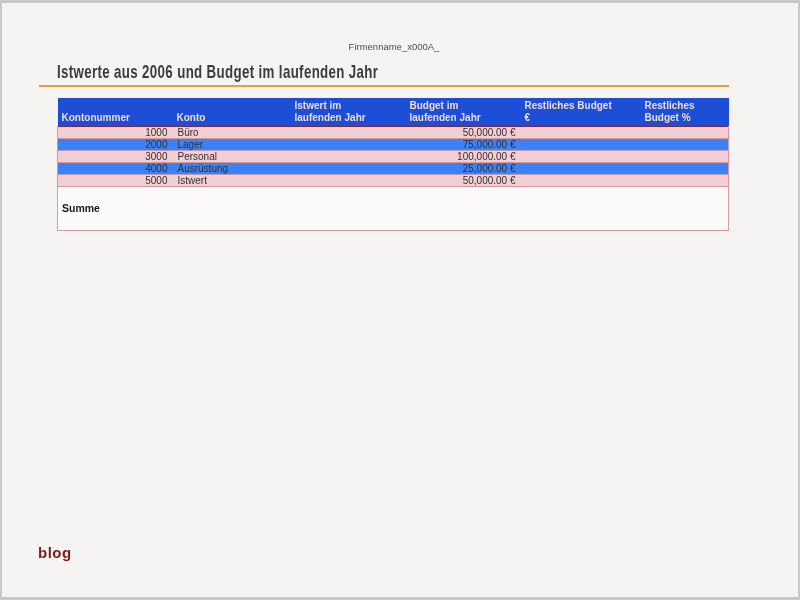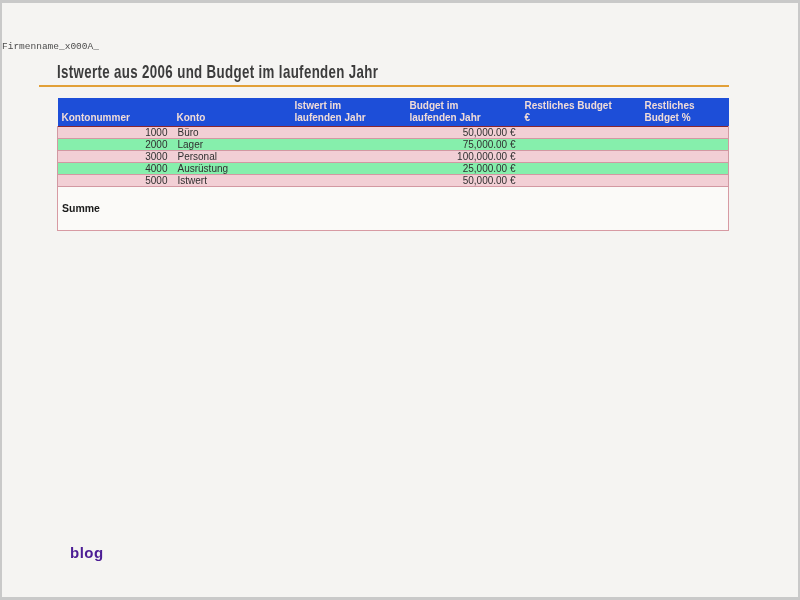--- a/index.html
+++ b/index.html
@@ -8,21 +8,22 @@
     position:relative;
     width:800px; height:600px;
     background:#F5F4F2;
     border:2px solid #C9C9C9;
     border-top-width:3px; border-bottom-width:3px;
     font-family:"Liberation Sans", sans-serif;
     overflow:hidden;
   }
   .company {
     position:absolute; top:38px; left:0; right:12px;
-    font-size:9.5px; color:#4D4D4D;font-family:Liberation Mono, monospace;
+    text-align:center;
+    font-size:9.5px; color:#4D4D4D;
   }
   .doc { position:absolute; left:37px; top:58px; width:690px; }
   .title-wrap {
     border-bottom:2px solid #E2A038;
     padding-bottom:16px; height:26px;
     overflow:visible; white-space:nowrap;
   }
   .title {
     display:inline-block;
     margin-left:18px;
@@ -41,36 +42,35 @@
     padding:2px 4px; text-align:left; vertical-align:bottom;
     white-space:pre-line; line-height:1.2;
   }
   .budget-table td {
     font-size:10px; color:#303030;
     padding:0 5px; height:12px; line-height:11px;
     overflow:hidden; white-space:nowrap;
   }
   .budget-table .num { text-align:right; }
   tr.r-pink  td { background:#F2CFD5; }
-  tr.r-white td { background:#86efac; }
+  tr.r-white td { background:#3b82f6; }
   .budget-table tbody td { border-bottom:1px solid #D298A2; }
   .budget-table tbody tr:first-child td { border-top:1px solid #892530; }
   .budget-table tbody td:first-child { border-left:1px solid #D298A2; }
   .budget-table tbody td:last-child  { border-right:1px solid #D298A2; }
   .budget-table tfoot td {
     background:#FBFAF8;
     border:1px solid #D79AA3;
     font-weight:bold; font-size:10.5px; color:#1A1A1A;
     padding:15px 4px; height:14px; line-height:13px;
   }
   .watermark {
     position:absolute; left:36px; bottom:36px;
-    font-size:15px; color:#4c1d95; font-weight:bold;
+    font-size:15px; color:#7f1d1d; font-weight:bold;
     letter-spacing:0.5px;
-    margin-left:32px;
   }
 </style>
 </head>
 <body>
 
 <div class="canvas">
 
   <div class="company">Firmenname_x000A_</div>
 
   <div class="doc">

